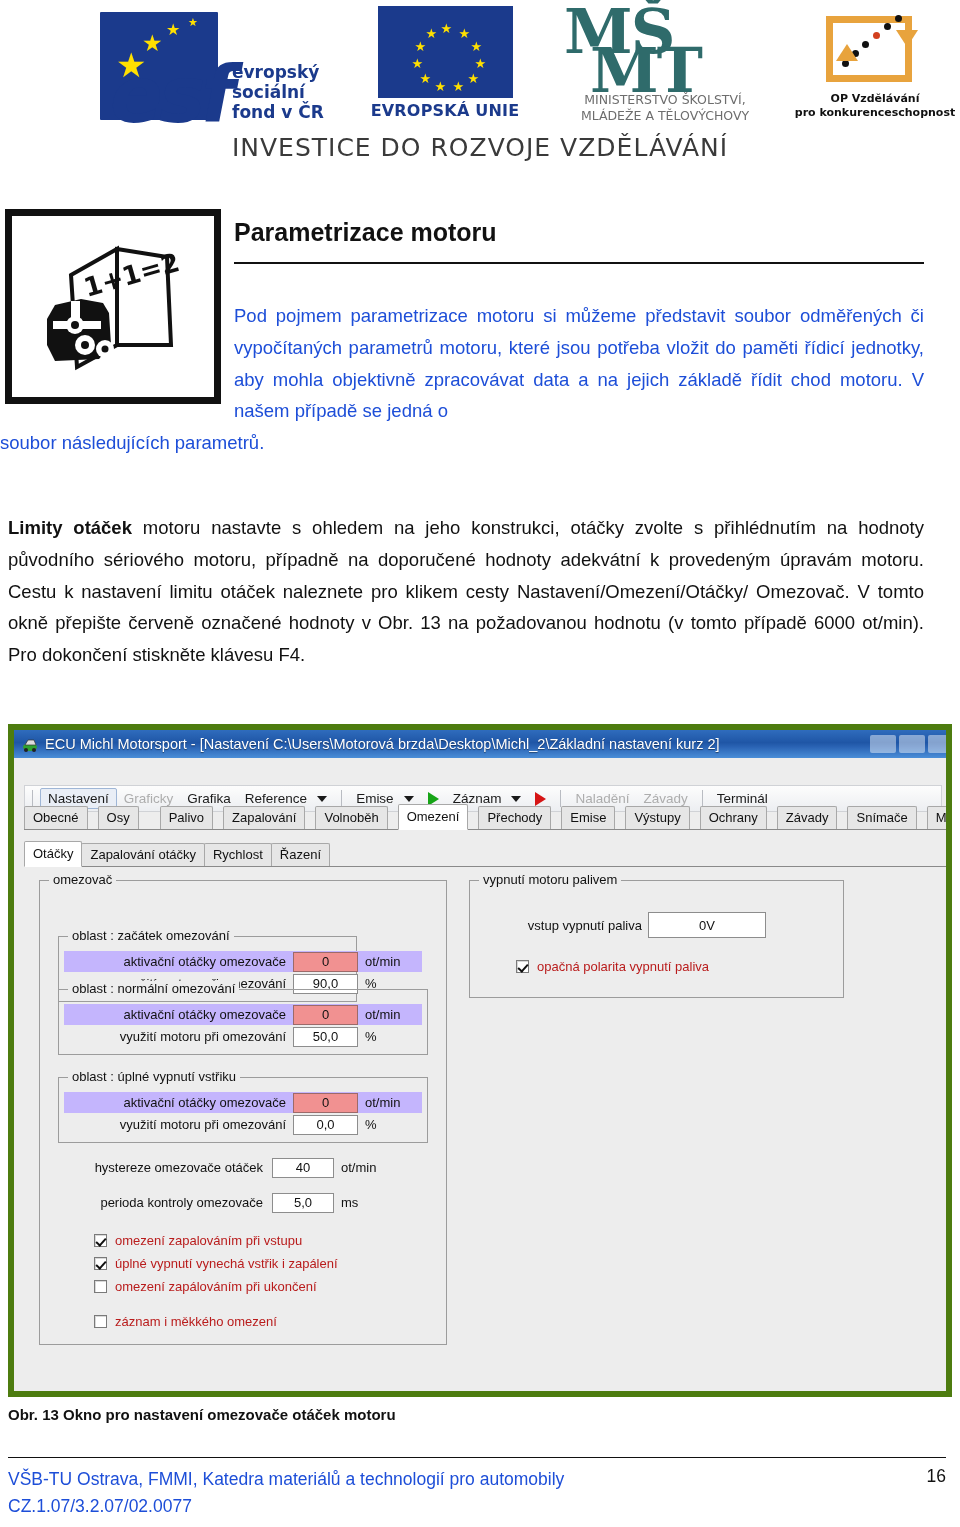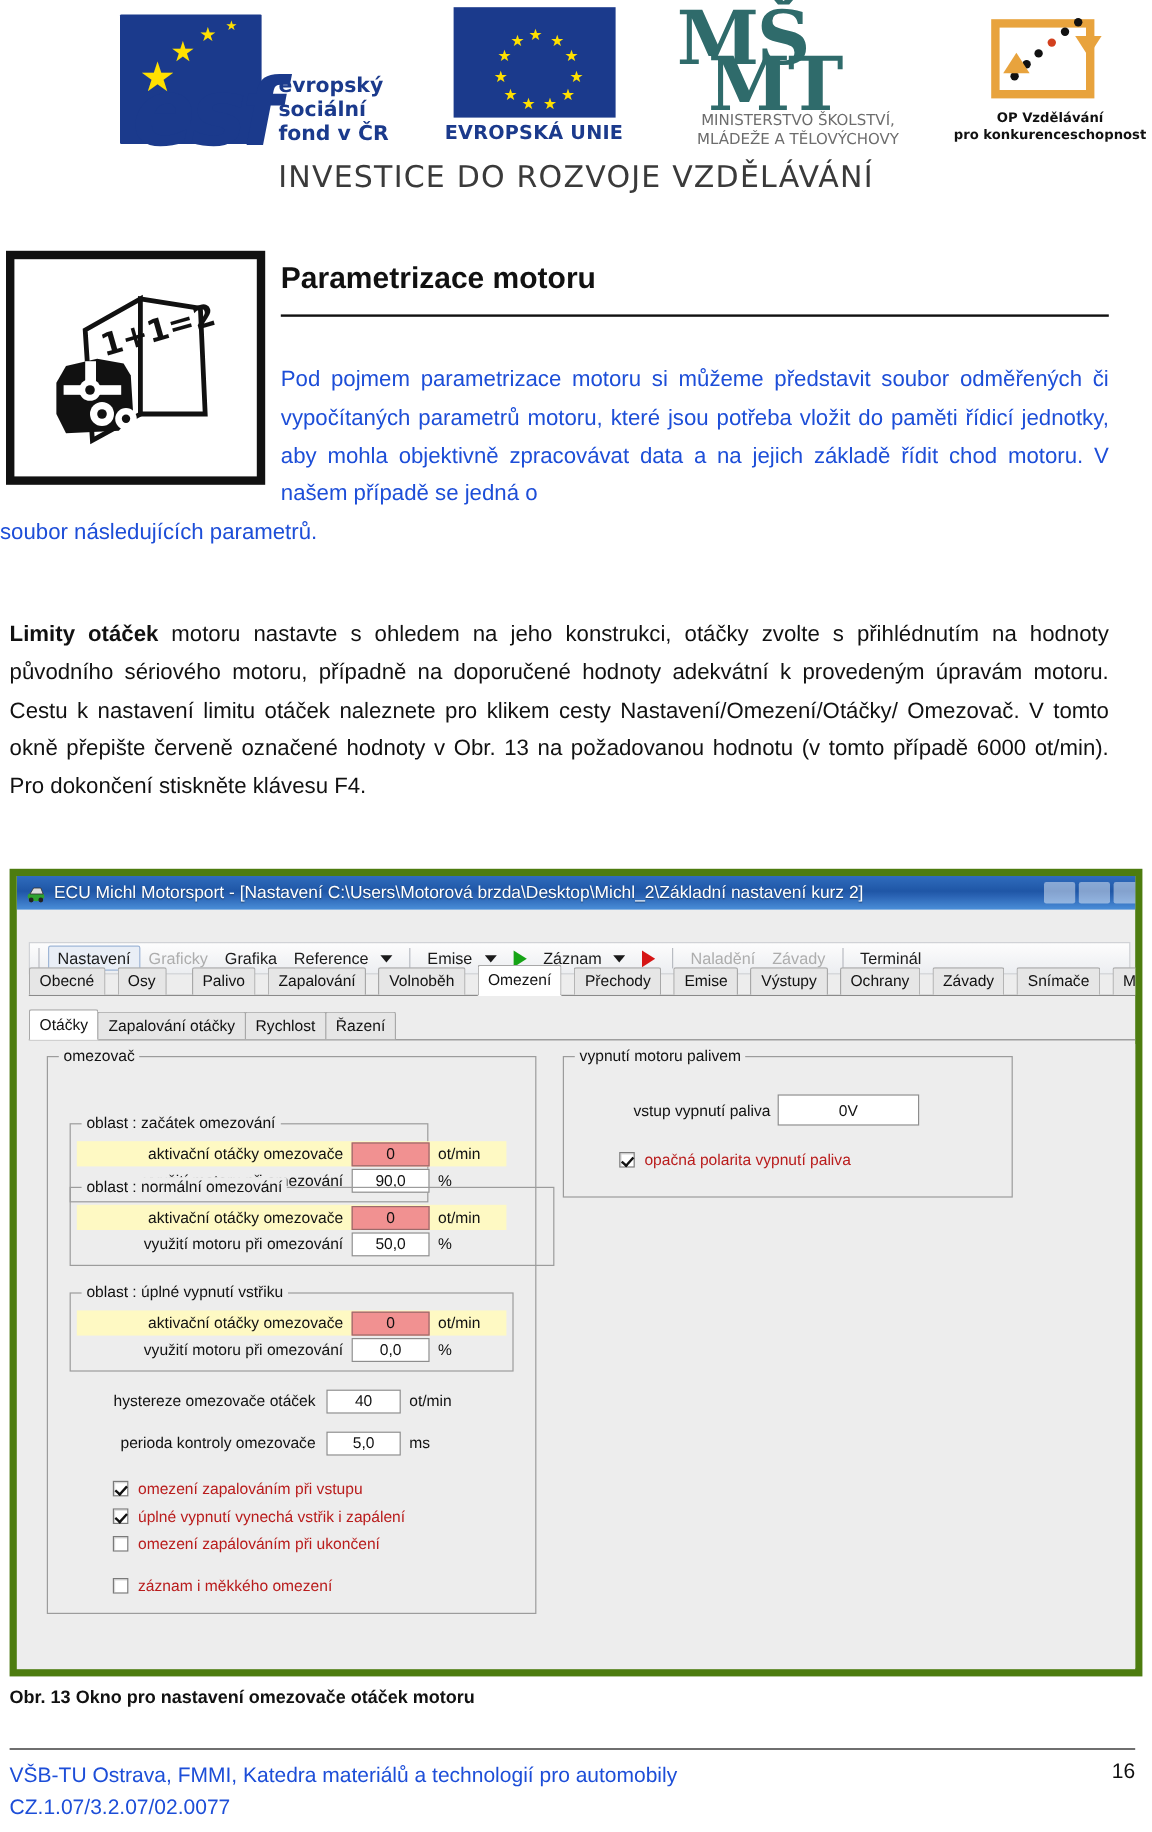--- a/index.html
+++ b/index.html
@@ -217,21 +217,21 @@
   .row{
     position:absolute;display:flex;align-items:center;height:21px;
   }
   .row .lbl{font-size:13px;color:#111;text-align:right;white-space:nowrap;}
   .row .fld{
     background:#fff;border:1px solid #8d8d8d;box-sizing:border-box;
     height:20px;display:flex;align-items:center;justify-content:center;
     font-size:13px;color:#111;
   }
   .row .unit{font-size:13px;color:#111;margin-left:7px;white-space:nowrap;}
-  .row.hl{background:#fef9c3;}
+  .row.hl{background:#c4b5fd;}
   .row.hl .fld{background:#F19191;border-color:#9c6a6a;}
 
   .cbrow{position:absolute;display:flex;align-items:center;}
   .cb{
     width:13px;height:13px;border:1px solid #7a7a7a;background:#fff;
     box-sizing:border-box;position:relative;margin-right:8px;flex:none;
     box-shadow:inset 1px 1px 0 #d8d8d8;
   }
   .cb.on::after{
     content:"";position:absolute;left:3px;top:1px;width:4px;height:8px;
@@ -453,21 +453,21 @@
           <div class="fld" style="width:65px;margin-left:7px;">0</div>
           <div class="unit">ot/min</div>
         </div>
         <div class="row" style="left:5px;top:36px;width:358px;">
           <div class="lbl" style="width:222px;">využití motoru při omezování</div>
           <div class="fld" style="width:65px;margin-left:7px;">90,0</div>
           <div class="unit">%</div>
         </div>
       </div>
 
-      <div class="gb" style="left:18px;top:108px;width:404px;height:66px;">
+      <div class="gb" style="left:18px;top:108px;width:370px;height:66px;">
         <div class="gb-title">oblast : normální omezování</div>
         <div class="row hl" style="left:5px;top:14px;width:358px;">
           <div class="lbl" style="width:222px;">aktivační otáčky omezovače</div>
           <div class="fld" style="width:65px;margin-left:7px;">0</div>
           <div class="unit">ot/min</div>
         </div>
         <div class="row" style="left:5px;top:36px;width:358px;">
           <div class="lbl" style="width:222px;">využití motoru při omezování</div>
           <div class="fld" style="width:65px;margin-left:7px;">50,0</div>
           <div class="unit">%</div>

